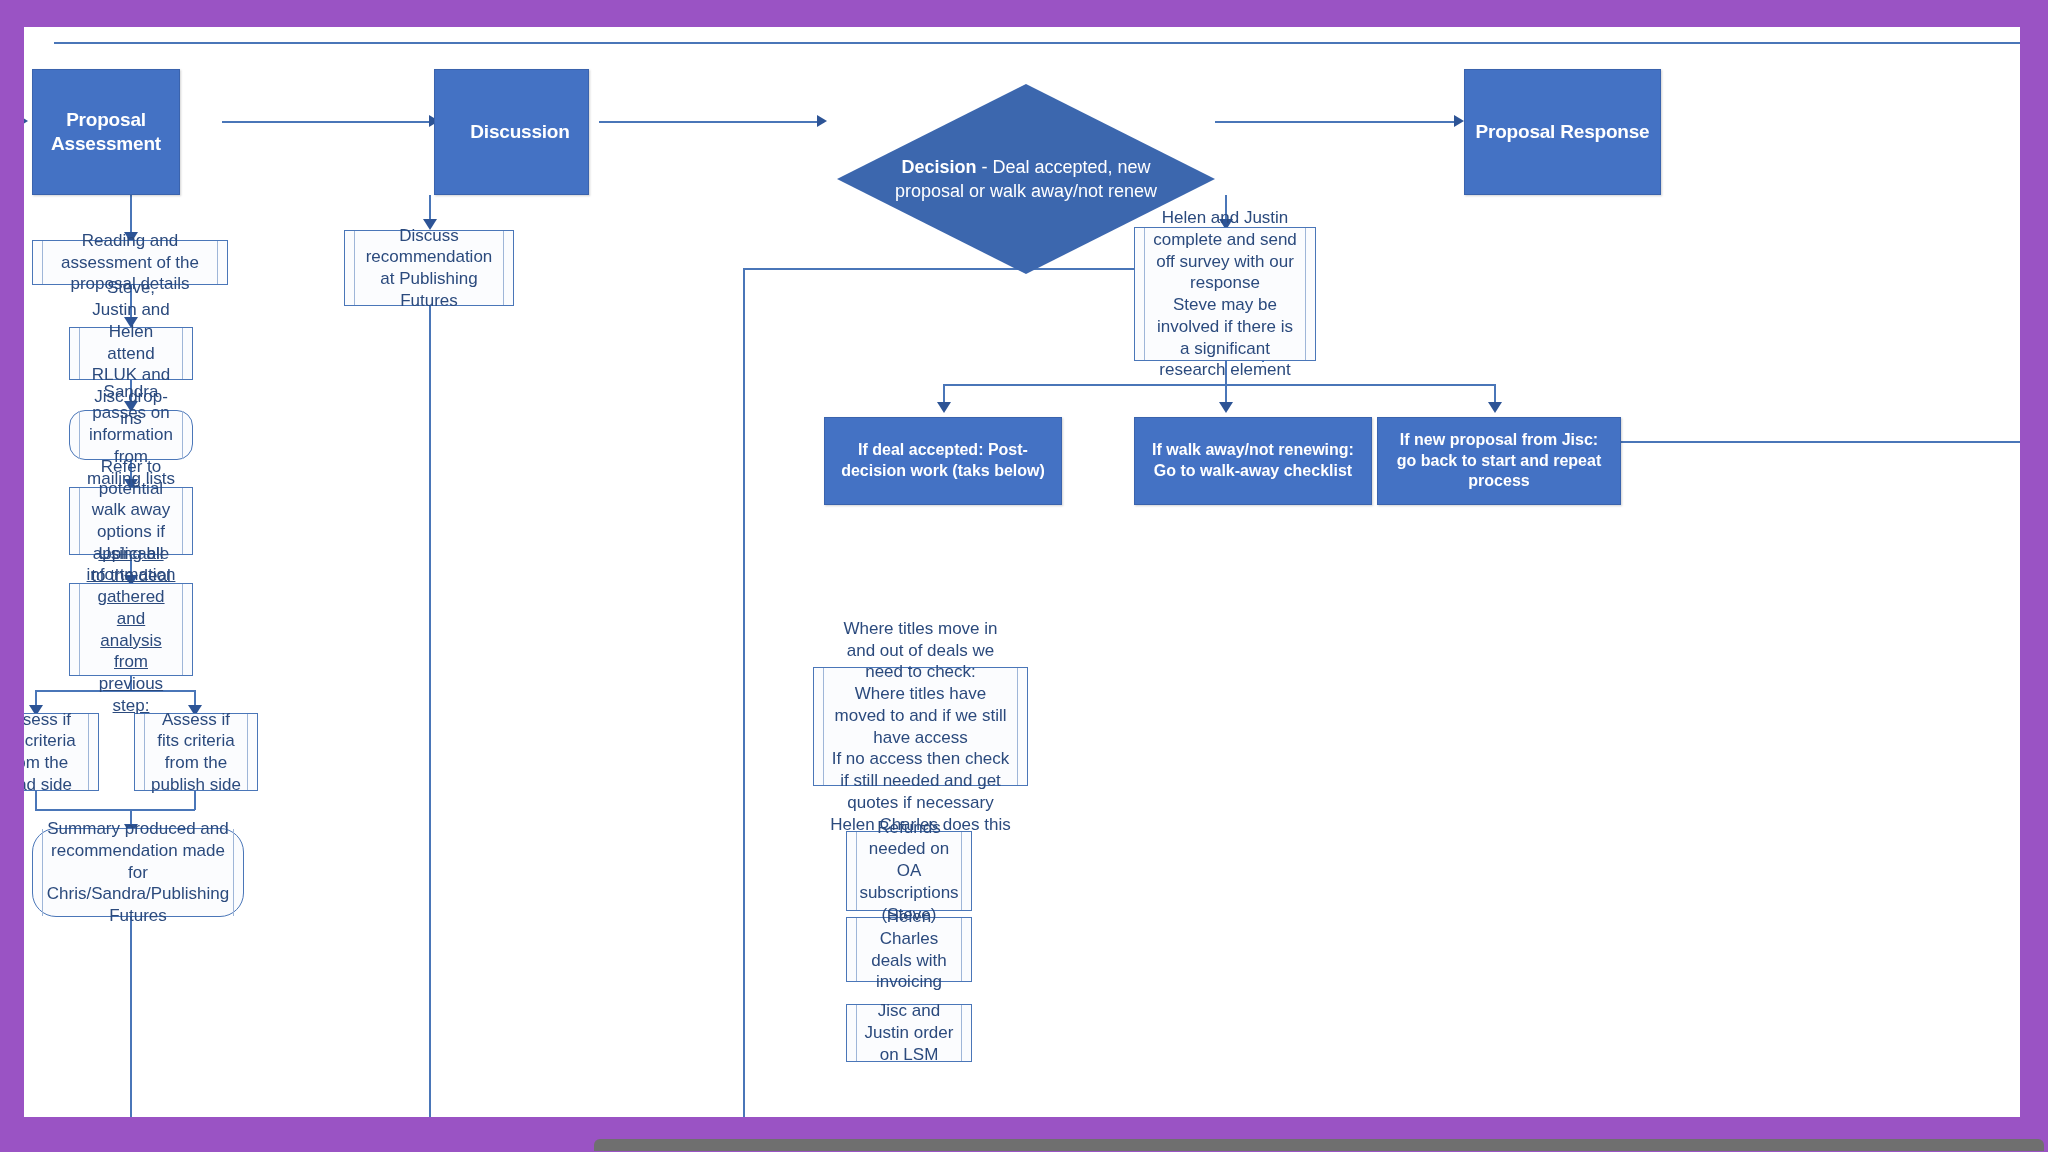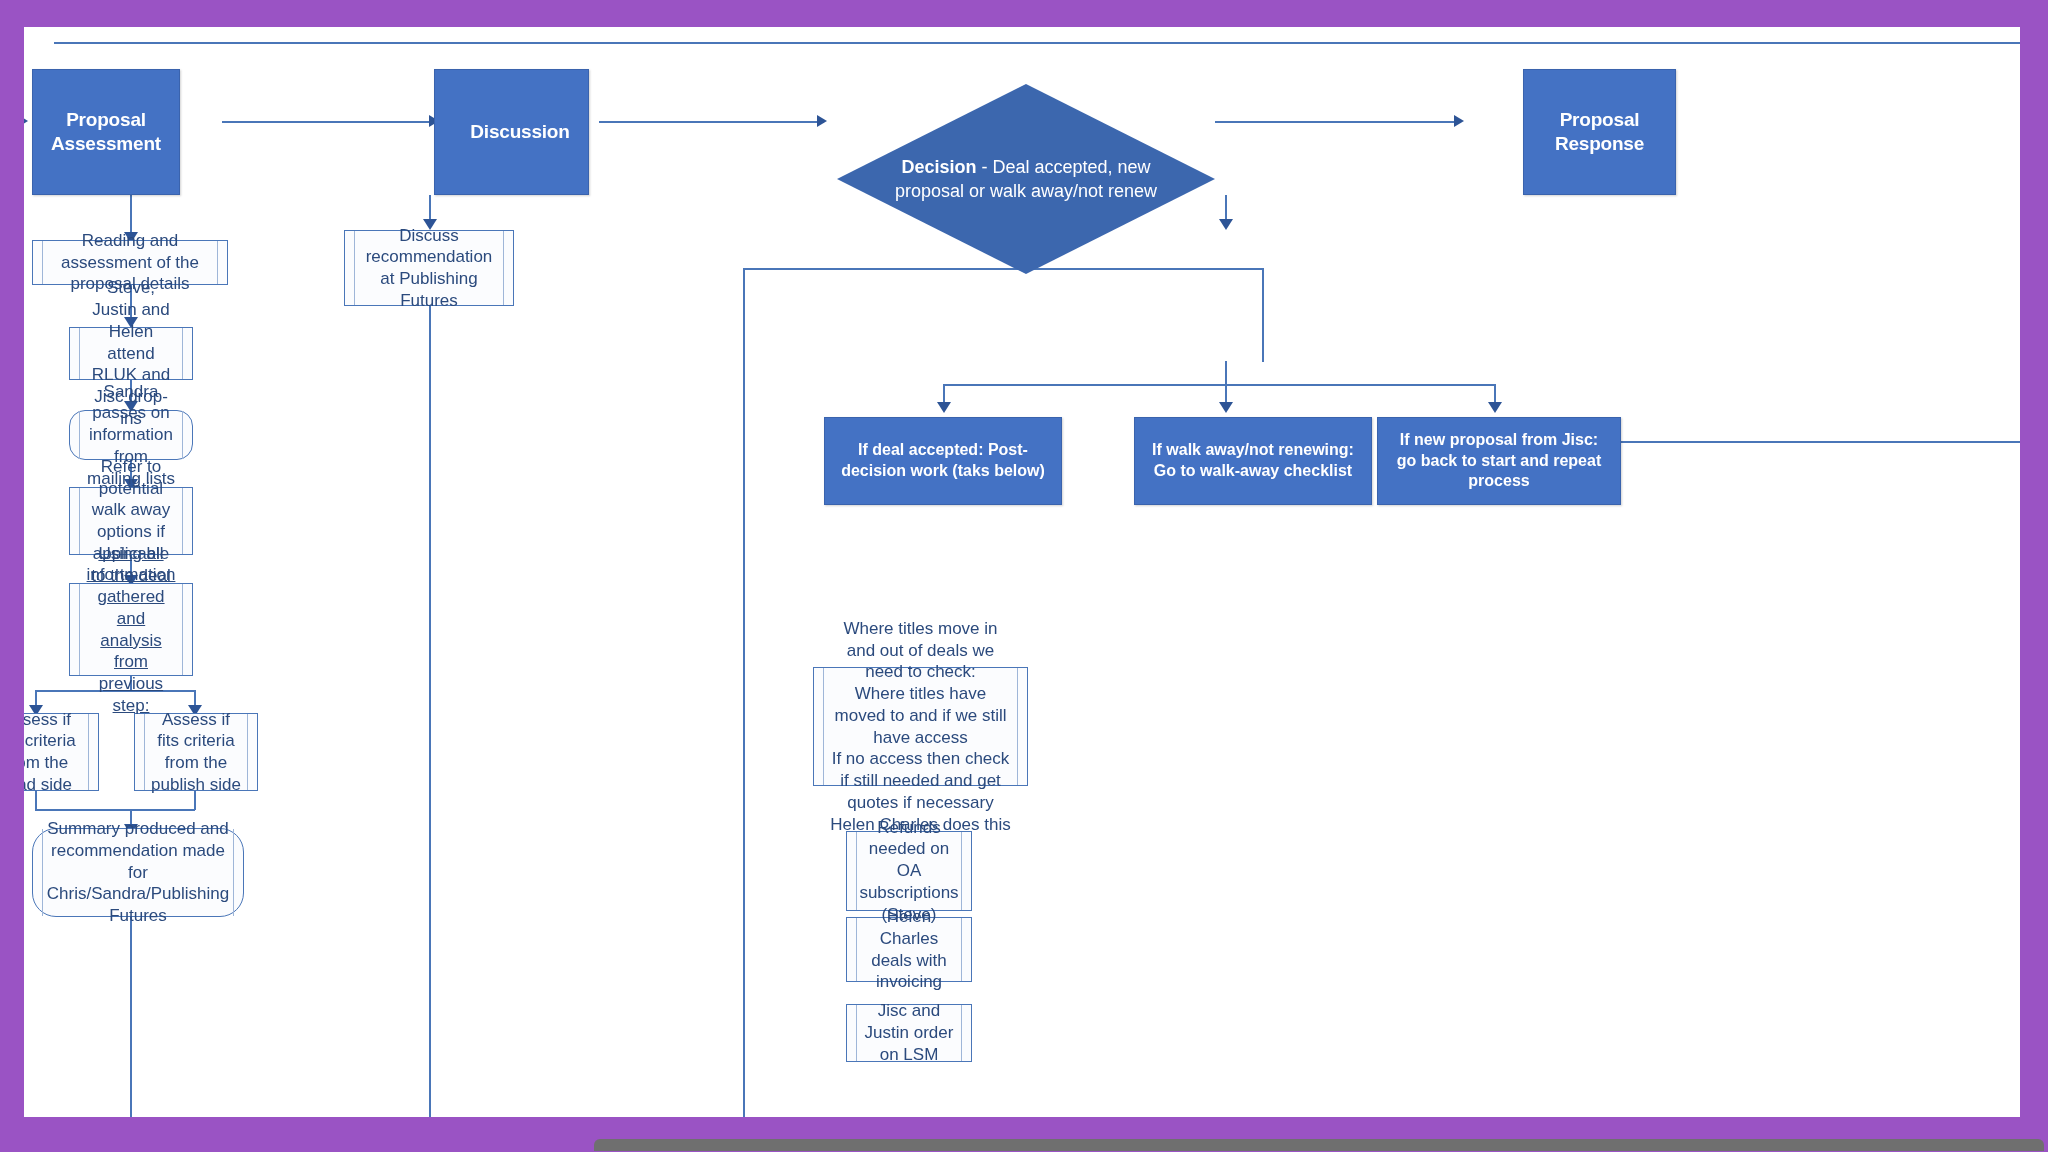--- a/index.html
+++ b/index.html
@@ -246,21 +246,21 @@
     <div class="conn h" style="left:1526px; top:414px; width:470px;"></div>
 
     <div class="node primary" style="left:8px; top:42px; width:148px; height:126px;">
       <span class="node-text">Proposal Assessment</span>
     </div>
 
     <div class="node primary" style="left:410px; top:42px; width:155px; height:126px;padding-left:17px;">
       <span class="node-text">Discussion</span>
     </div>
 
-    <div class="node primary" style="left:1499px; top:42px; width:153px; height:126px;">
+    <div class="node primary" style="left:1440px; top:42px; width:197px; height:126px;">
       <span class="node-text">Proposal Response</span>
     </div>
 
     <div id="decision-wrap">
       <div id="decision-shape"></div>
       <div id="decision-label"><b>Decision</b><span> - Deal accepted, new proposal or walk away/not renew</span></div>
     </div>
 
     <div class="node process" style="left:8px; top:213px; width:196px; height:45px;">
       <span class="node-text">Reading and assessment of the proposal details</span>
@@ -291,20 +291,24 @@
     </div>
 
     <div class="node process" style="left:8px; top:801px; width:212px; height:89px;border-radius:24px;">
       <span class="node-text">Summary produced and recommendation made for Chris/Sandra/Publishing Futures</span>
     </div>
 
     <div class="node process" style="left:320px; top:203px; width:170px; height:76px;">
       <span class="node-text">Discuss recommendation at Publishing Futures</span>
     </div>
 
+    <div class="node process" style="left:1110px; top:200px; width:182px; height:134px; white-space:pre-line;">
+      <span class="node-text">Helen and Justin complete and send off survey with our response
+Steve may be involved if there is a significant research element</span>
+    </div>
 
     <div class="node outcome" style="left:800px; top:390px; width:238px; height:88px;">
       <span class="node-text">If deal accepted: Post-decision work (taks below)</span>
     </div>
 
     <div class="node outcome" style="left:1082px; top:390px; width:238px; height:88px;margin-left:28px;">
       <span class="node-text">If walk away/not renewing: Go to walk-away checklist</span>
     </div>
 
     <div class="node outcome" style="left:1353px; top:390px; width:244px; height:88px;">

